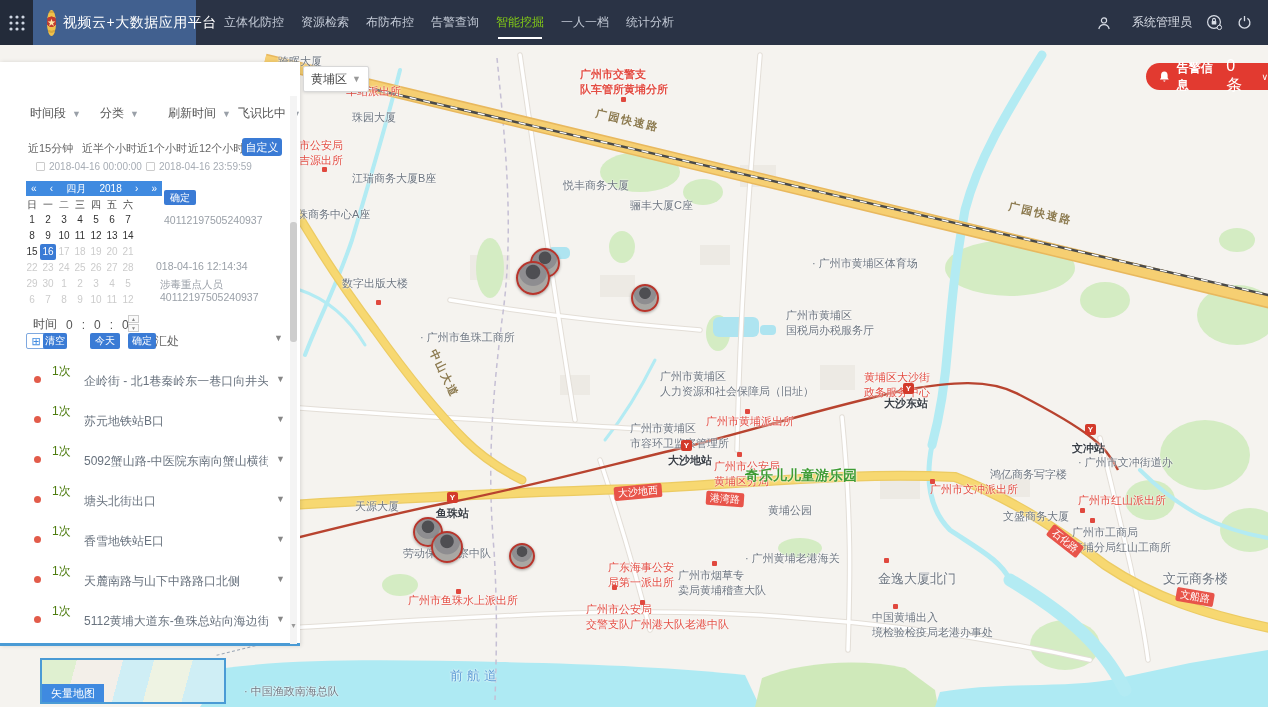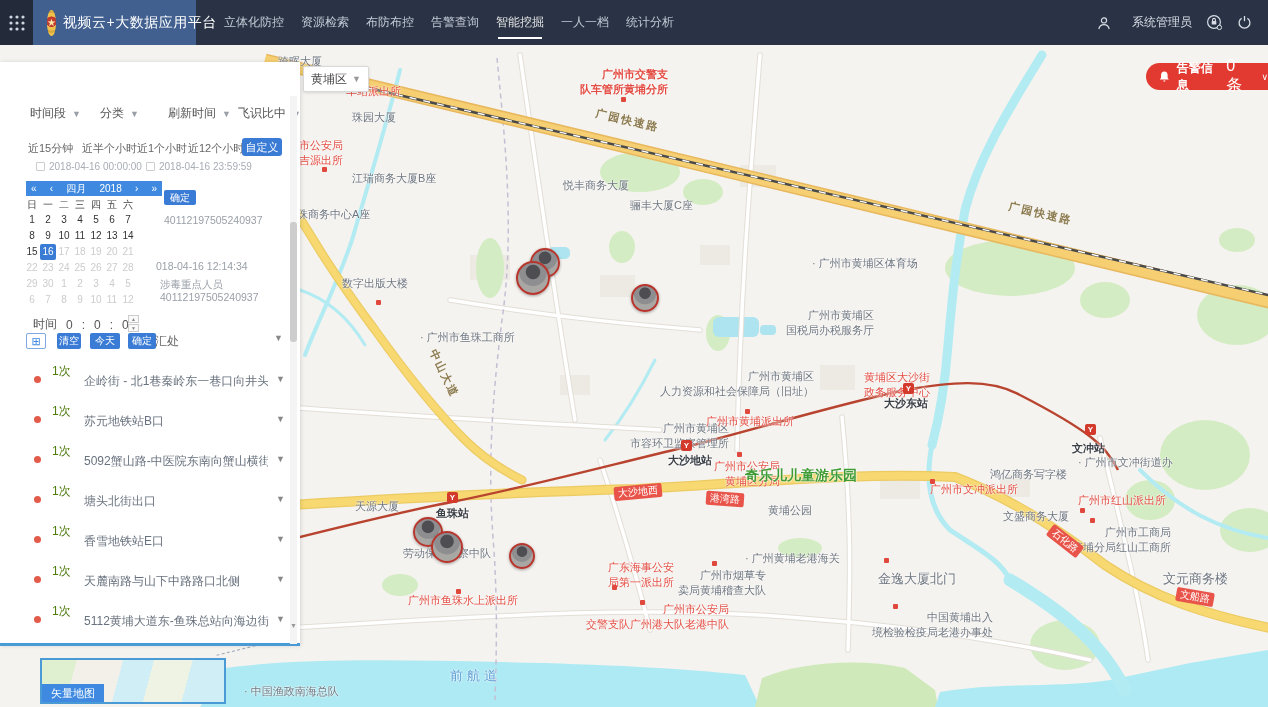--- a/index.html
+++ b/index.html
@@ -11,31 +11,31 @@
   #app{position:relative;width:1268px;height:707px;background:#f5f3ef;overflow:hidden;}
 
   
   #navbar{position:absolute;left:0;top:0;width:1268px;height:45px;background:var(--nav);z-index:40;display:flex;align-items:center;}
   #grid-btn{width:33px;height:45px;background:#232b3a;display:flex;align-items:center;justify-content:center;flex:0 0 auto;}
   #logo-area{width:163px;height:45px;background:var(--logo);display:flex;align-items:center;gap:7px;padding-left:14px;flex:0 0 auto;}
   #badge{width:26px;height:26px;border-radius:50%;background:radial-gradient(circle at 50% 45%, #c23a2e 0 34%, #f0c14b 36% 58%, #d9a93c 60% 72%, #f0c14b 74%);display:flex;align-items:center;justify-content:center;color:#ffe9a8;font-size:10px;line-height:1;}
   #app-title{color:#fff;font-size:14px;letter-spacing:.5px;white-space:nowrap;}
   #nav-items{display:flex;align-items:center;height:28px;margin-left:28px;gap:17px;}
   .nav-item{color:#c3cad6;font-size:12px;height:45px;line-height:45px;cursor:pointer;position:relative;white-space:nowrap;}
-  .nav-item.active{color:#e5e5e5;}
+  .nav-item.active{color:#84cc16;}
   .nav-item.active:after{content:"";position:absolute;left:2px;right:2px;bottom:6px;height:2px;background:#fff;}
   #nav-right{margin-left:auto;display:flex;align-items:center;gap:14px;padding-right:16px;color:#d8dde6;}
   #user-chip{display:flex;align-items:center;gap:21px;font-size:12px;}
   .tb-icon{display:flex;align-items:center;justify-content:center;}
 
   
   #map{position:absolute;left:0;top:45px;width:1268px;height:662px;background:#f5f3ef;z-index:1;}
   #map svg{position:absolute;left:0;top:0;}
   #overlay{position:absolute;left:0;top:0;width:1268px;height:707px;z-index:2;pointer-events:none;}
-  .mlabel{position:absolute;font-size:11px;line-height:1.35;white-space:pre-line;text-align:right;color:#6e7680;text-shadow:0 0 2px #fff,0 0 2px #fff;}
+  .mlabel{position:absolute;font-size:11px;line-height:1.35;white-space:pre-line;text-align:left;color:#6e7680;text-shadow:0 0 2px #fff,0 0 2px #fff;}
   .mlabel.g{color:#6e7680;}
   .mlabel.d{color:#3a3f46;font-weight:bold;text-shadow:0 0 2px #fff,0 0 3px #fff;}
   .mlabel.r{color:var(--poired);}
   .mlabel.grn{color:#3f9c35;font-weight:bold;}
   .mlabel.blu{color:#5b9bd5;letter-spacing:4px;}
   .roadlab{position:absolute;font-size:11px;color:#8c7a4f;letter-spacing:2px;white-space:nowrap;font-weight:bold;}
   .pill{position:absolute;background:#e8544a;color:#fff;font-size:10px;line-height:12px;padding:1px 4px;border-radius:2px;white-space:nowrap;}
   .station-ico{position:absolute;width:11px;height:11px;background:#d33a2b;border-radius:2px;color:#fff;font-size:8px;font-weight:bold;text-align:center;line-height:11px;}
   .reddot{position:absolute;width:5px;height:5px;border-radius:1px;background:#e0483e;}
   .avatar{position:absolute;border-radius:50%;border:2px solid #b7352c;background:
@@ -424,21 +424,21 @@
       <span>0</span>
       <span>:</span>
       <span>0</span>
     </div>
     <div class="spin">
       <span>▲</span>
       <span>▼</span>
     </div>
 
     <button id="calbtn">⊞</button>
-    <button class="pbtn" style="left:57px;width:24px;">清空</button>
+    <button class="pbtn" style="left:43px;width:24px;">清空</button>
     <button class="pbtn" style="left:90px;width:30px;">今天</button>
     <button class="pbtn" style="left:128px;width:28px;">确定</button>
     <span id="frag-row">汇处</span>
     <span id="frag-car">▼</span>
 
     <div id="hit-list">
         <div class="lrow" style="top: 298px;">
           <span class="dot"></span>
           <span class="cnt">1次</span>
           <span class="nm">企岭街 - 北1巷秦岭东一巷口向井头</span>

